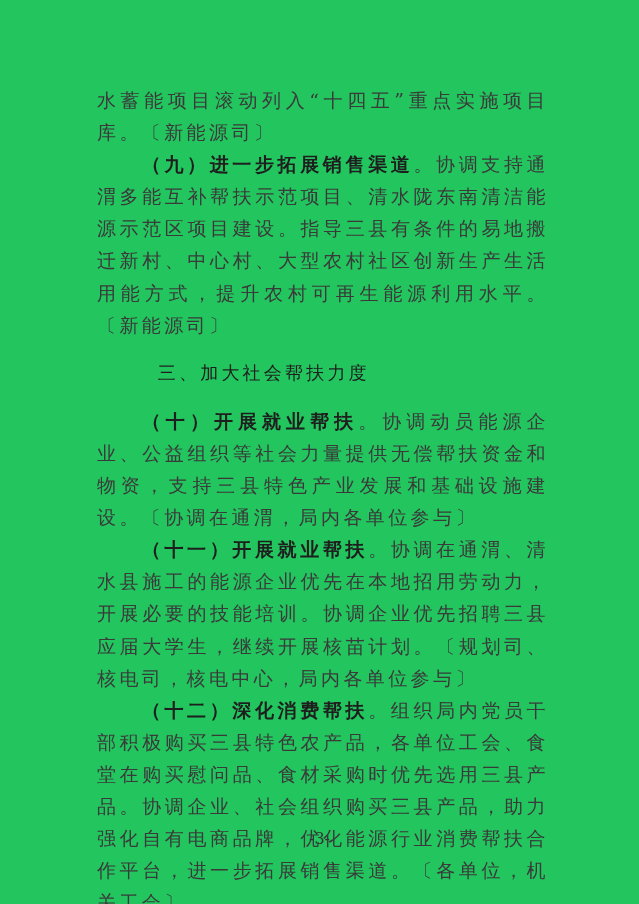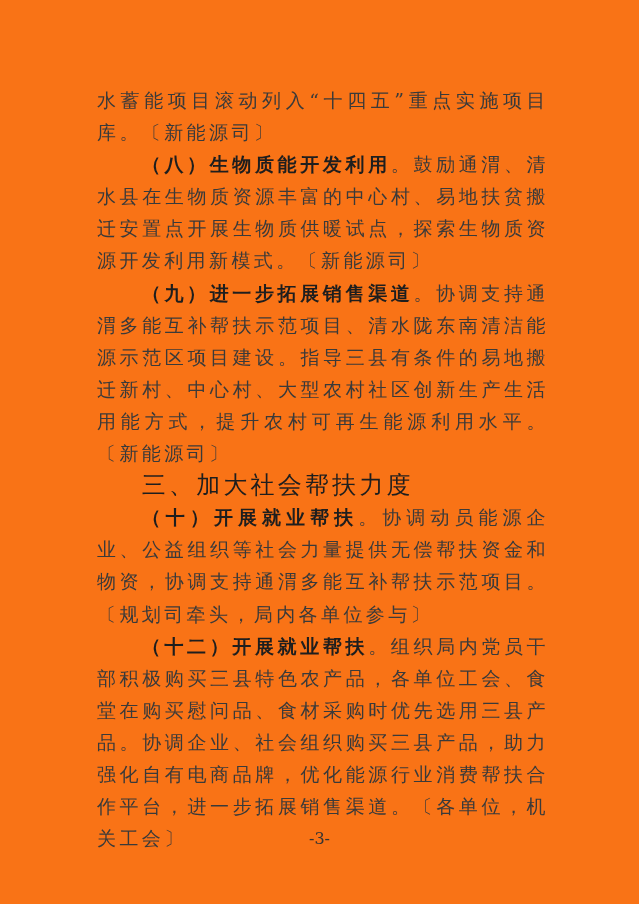--- a/index.html
+++ b/index.html
@@ -1,68 +1,68 @@
 <!DOCTYPE html>
 <html><head>
 <meta charset="utf-8">
 <style>
   html, body { margin: 0; padding: 0; background: #ffffff; }
   body { width: 639px; height: 904px; position: relative; overflow: hidden; }
   .page {
     position: absolute; left: 0; top: 0; width: 639px; height: 904px;
-    background: #f97316;
+    background: #22c55e;
   }
   .content {
     position: absolute; left: 97px; top: 84px; width: 452px;
     font-family: "DejaVu Serif", "Liberation Serif", serif;
     font-size: 19px;
     line-height: 32.1px;
     letter-spacing: 3.4px;
     color: #3a3a3a;
   }
   .para { margin: 0; text-indent: 0; text-align: justify; }
   .para.indent { text-indent: 44.8px; }
   .heading { font-weight: bold; color: #1e1e1e; }
   .section-title {
-    margin: 0; text-indent: 44.8px;
+    margin: 16px; text-indent: 44.8px;
     font-family: "DejaVu Sans", "Liberation Sans", sans-serif;
-    font-size: 24px; color: #1e1e1e; letter-spacing: 3.2px;
+    font-size: 18px; color: #1e1e1e; letter-spacing: 3.2px;
   }
   .page-number {
     position: absolute; left: 0; width: 639px; top: 829px;
     text-align: center;
     font-family: "DejaVu Serif", "Liberation Serif", serif;
     font-size: 16px; color: #333333;
   }
 </style>
 </head>
 <body>
 
 <div class="page">
   <div class="content">
 
     <p class="para">
       <span>水蓄能项目滚动列入“十四五”重点实施项目库。〔新能源司〕</span>
     </p>
 
-    <p class="para indent">
-      <span class="heading">（八）生物质能开发利用</span><span>。鼓励通渭、清水县在生物质资源丰富的中心村、易地扶贫搬迁安置点开展生物质供暖试点，探索生物质资源开发利用新模式。〔新能源司〕</span>
-    </p>
 
     <p class="para indent">
       <span class="heading">（九）进一步拓展销售渠道</span><span>。协调支持通渭多能互补帮扶示范项目、清水陇东南清洁能源示范区项目建设。指导三县有条件的易地搬迁新村、中心村、大型农村社区创新生产生活用能方式，提升农村可再生能源利用水平。〔新能源司〕</span>
     </p>
 
     <p class="section-title">三、加大社会帮扶力度</p>
 
     <p class="para indent">
-      <span class="heading">（十）开展就业帮扶</span><span>。协调动员能源企业、公益组织等社会力量提供无偿帮扶资金和物资，协调支持通渭多能互补帮扶示范项目。〔规划司牵头，局内各单位参与〕</span>
+      <span class="heading">（十）开展就业帮扶</span><span>。协调动员能源企业、公益组织等社会力量提供无偿帮扶资金和物资，支持三县特色产业发展和基础设施建设。〔协调在通渭，局内各单位参与〕</span>
     </p>
 
+    <p class="para indent">
+      <span class="heading">（十一）开展就业帮扶</span><span>。协调在通渭、清水县施工的能源企业优先在本地招用劳动力，开展必要的技能培训。协调企业优先招聘三县应届大学生，继续开展核苗计划。〔规划司、核电司，核电中心，局内各单位参与〕</span>
+    </p>
 
     <p class="para indent">
-      <span class="heading">（十二）开展就业帮扶</span><span>。组织局内党员干部积极购买三县特色农产品，各单位工会、食堂在购买慰问品、食材采购时优先选用三县产品。协调企业、社会组织购买三县产品，助力强化自有电商品牌，优化能源行业消费帮扶合作平台，进一步拓展销售渠道。〔各单位，机关工会〕</span>
+      <span class="heading">（十二）深化消费帮扶</span><span>。组织局内党员干部积极购买三县特色农产品，各单位工会、食堂在购买慰问品、食材采购时优先选用三县产品。协调企业、社会组织购买三县产品，助力强化自有电商品牌，优化能源行业消费帮扶合作平台，进一步拓展销售渠道。〔各单位，机关工会〕</span>
     </p>
 
   </div>
 
   <div class="page-number">-3-</div>
 </div>
 
 </body></html>

